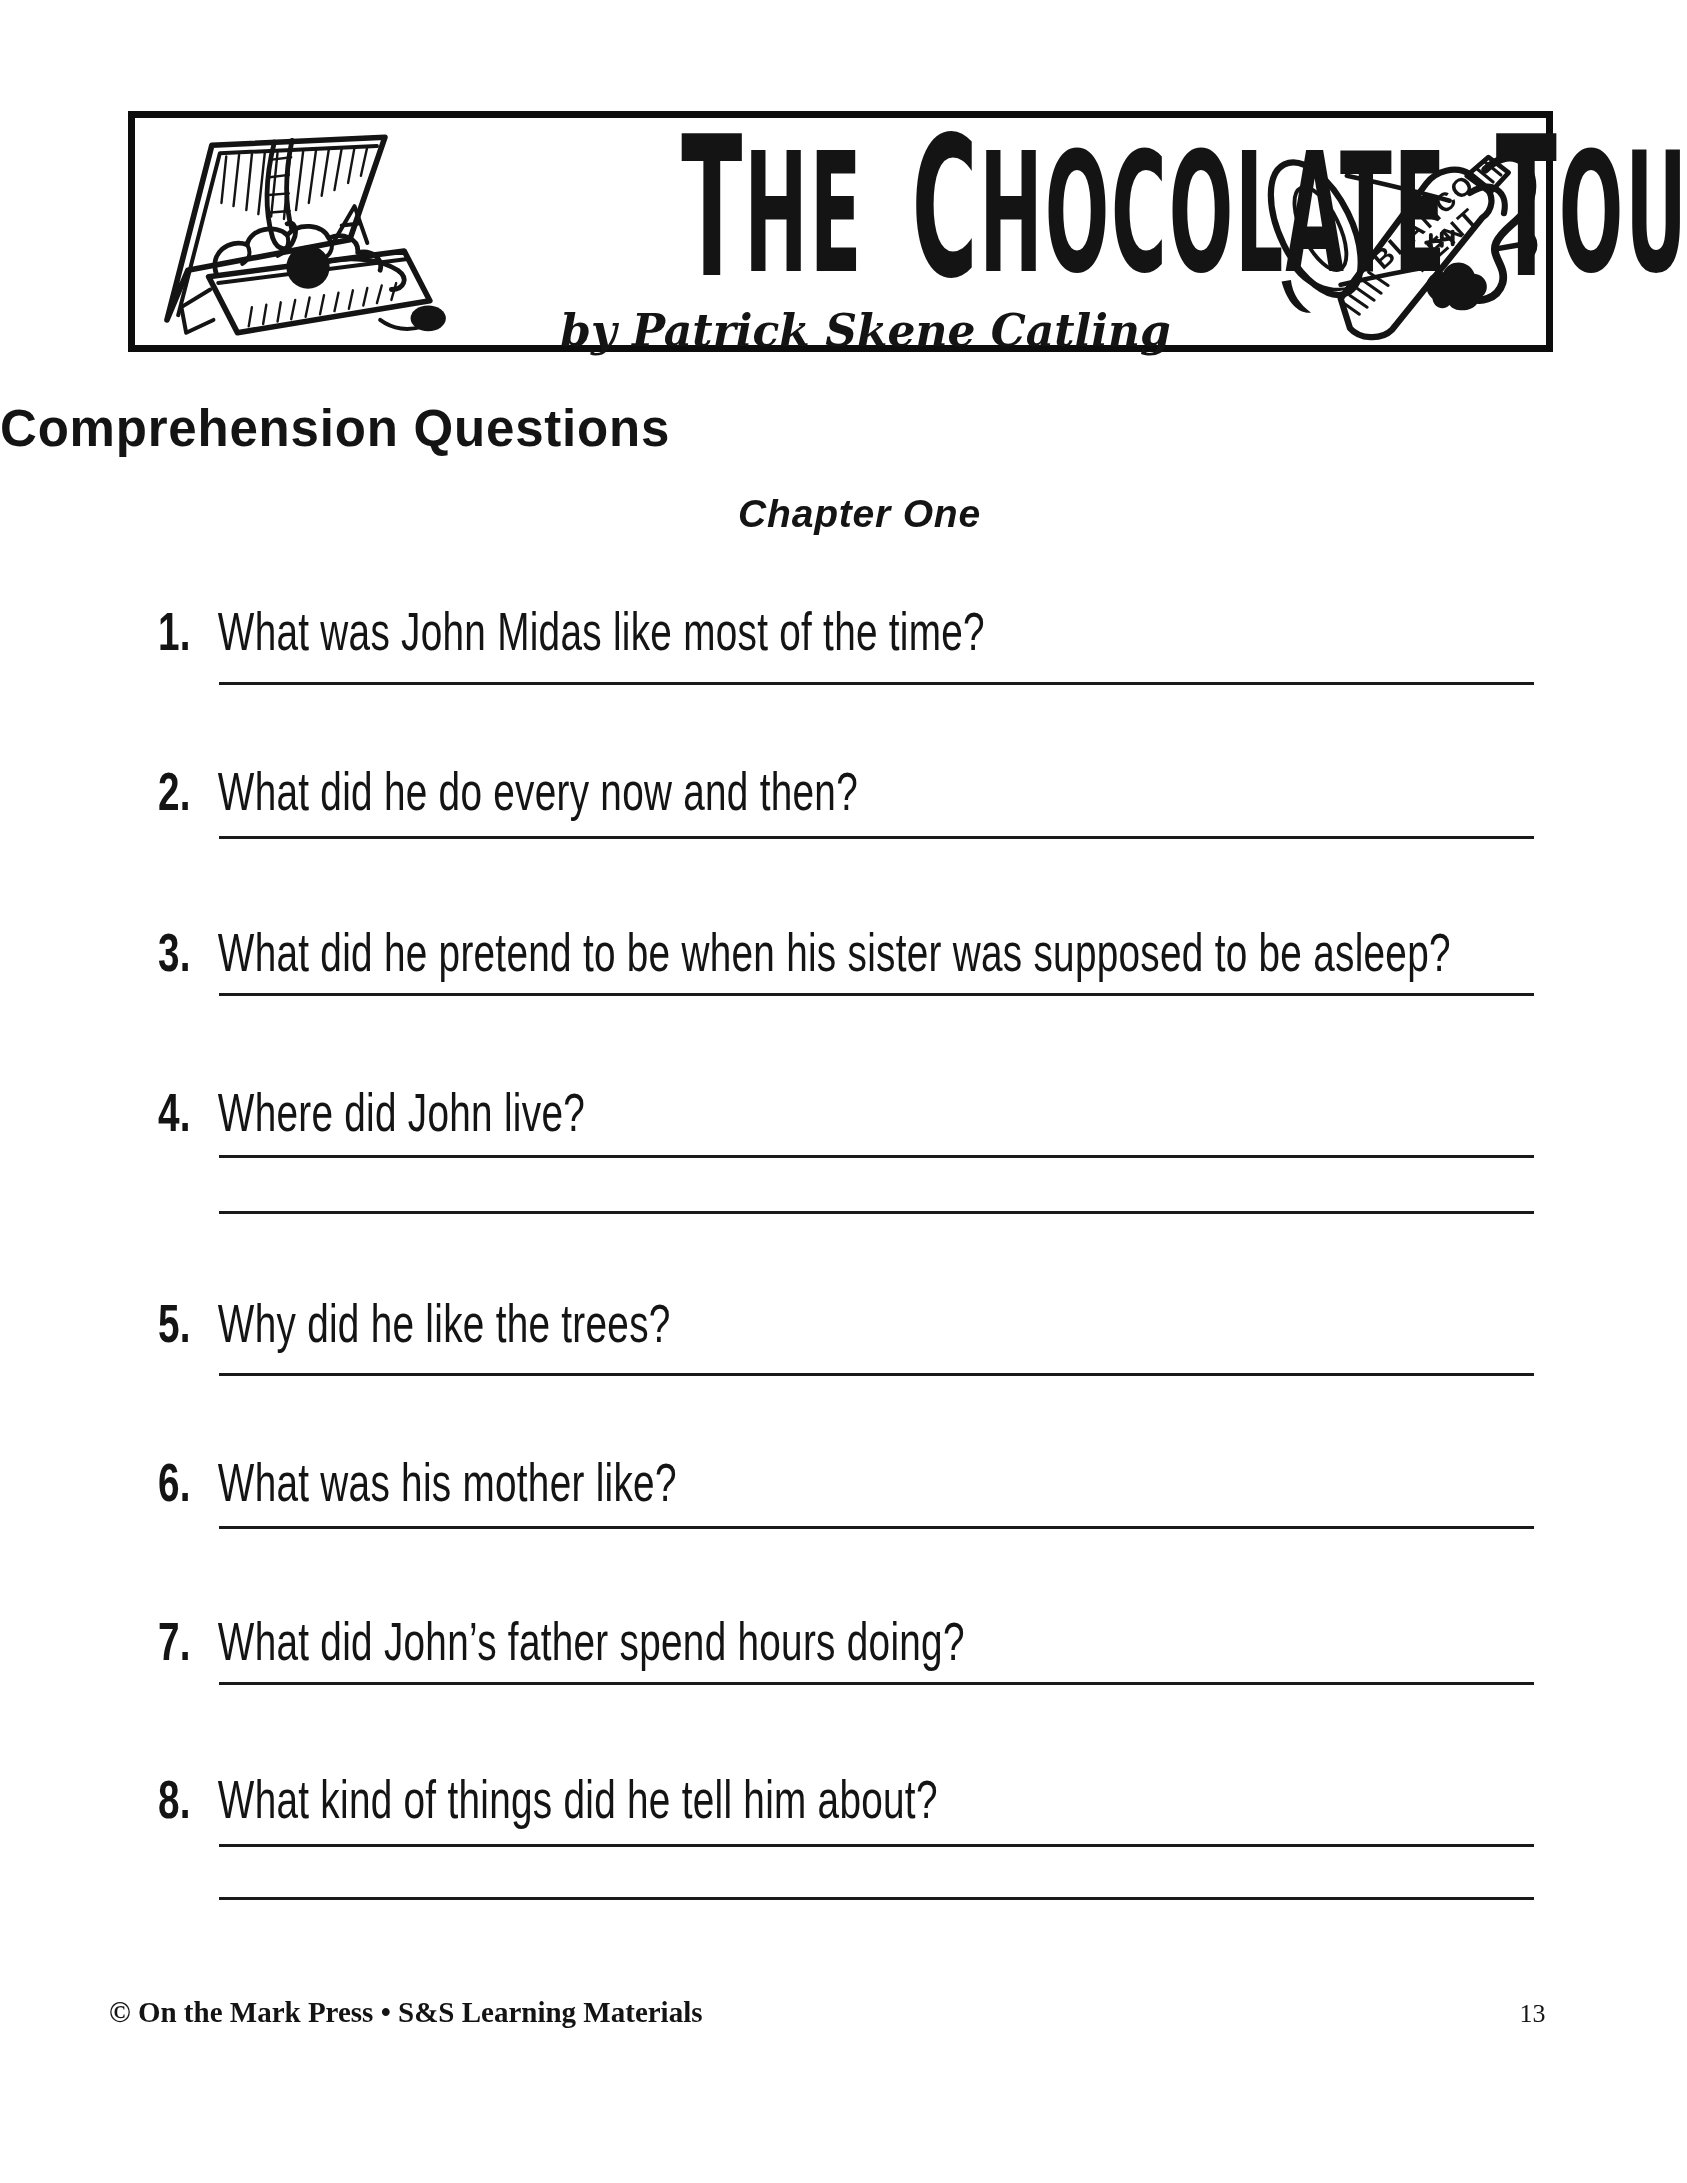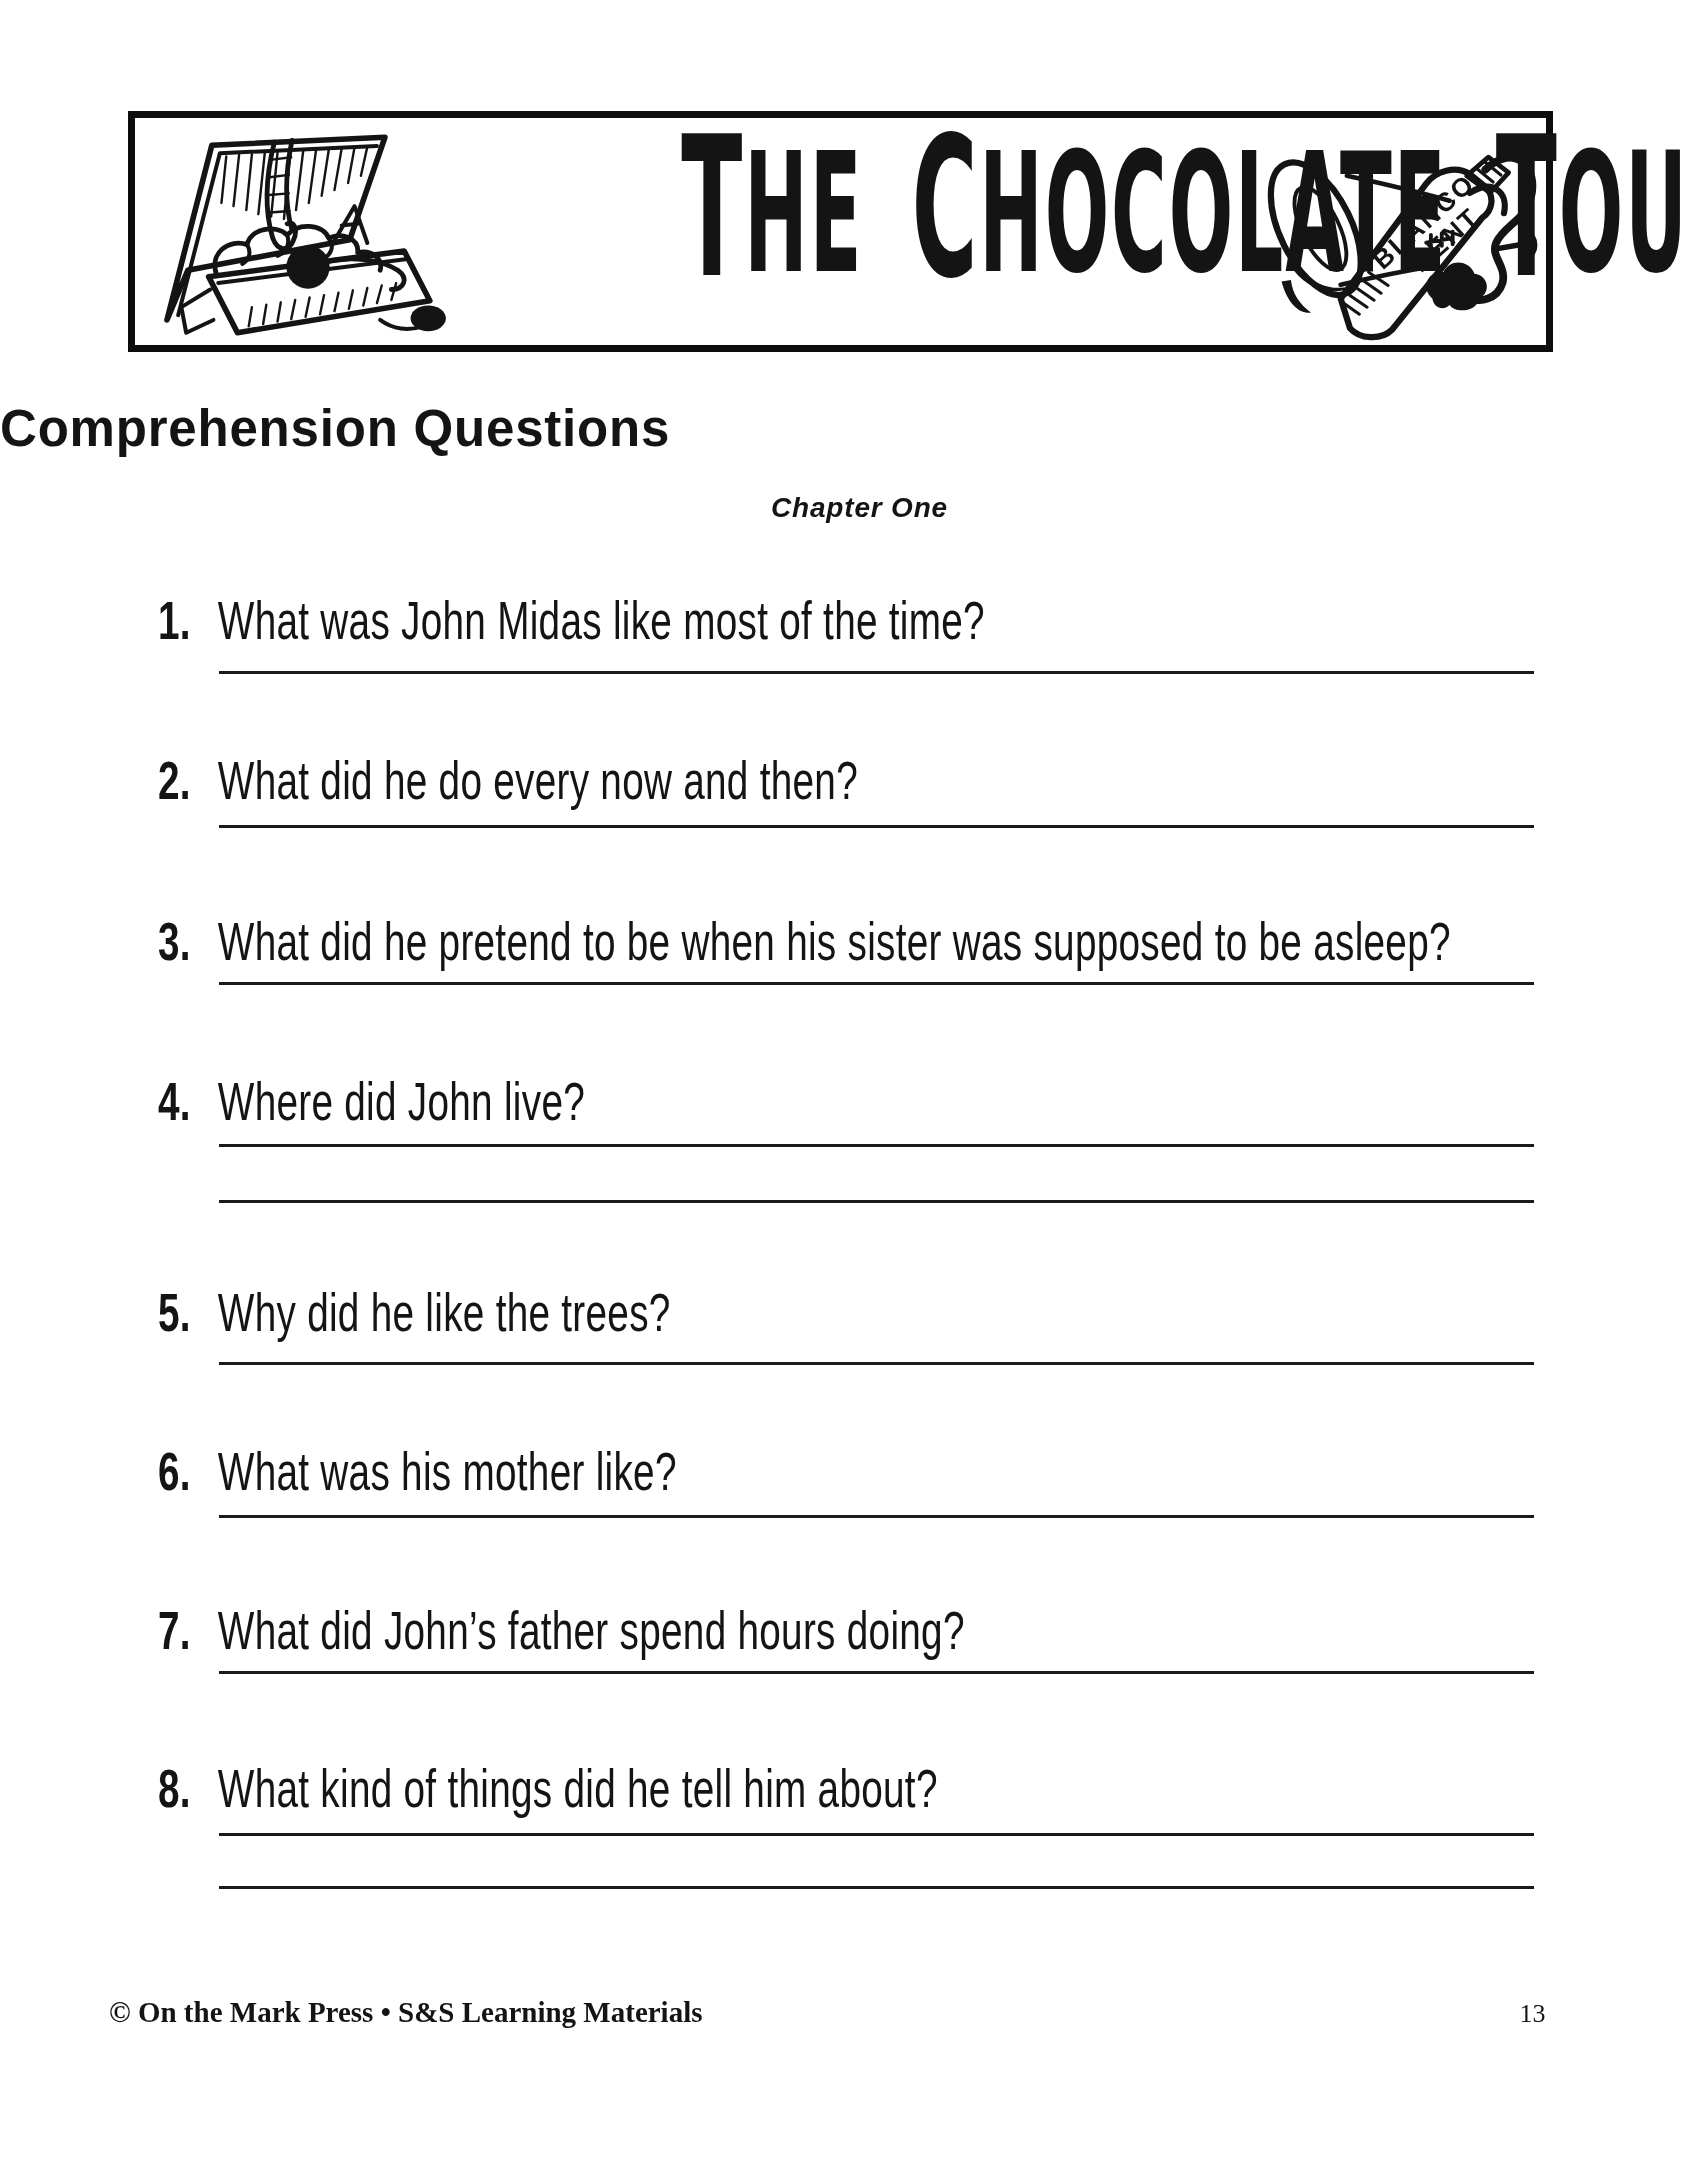--- a/index.html
+++ b/index.html
@@ -32,21 +32,21 @@
   }
 
   
   .section-heading {
     margin:403px 0 0 0; 
     text-align:left; font-weight:bold; font-size:51px; line-height:1;
     letter-spacing:0.8px;
   }
   .chapter-heading {
     margin:40px 0 0 0; text-align:center; font-weight:bold; font-style:italic;
-    font-size:28px; line-height:1; letter-spacing:0.8px;padding-left:32px;
+    font-size:39px; line-height:1; letter-spacing:0.8px;padding-left:32px;
   }
 
   
   .question { padding-left:158px; }
   .q-row {
     display:flex; align-items:baseline; white-space:nowrap;
     font-size:53px; line-height:1.03;
     transform:scaleX(0.73); transform-origin:0 50%;
     letter-spacing:0.4px;
   }
@@ -147,20 +147,21 @@
         <path class="ink" stroke-width="5" d="M88,214 L52,236 L58,268 L92,252"></path>
 
         <ellipse class="ink-fill" cx="360" cy="250" rx="22" ry="16"></ellipse>
         <path class="ink" stroke-width="4" d="M342,244 q8,-6 16,0 q8,6 16,0"></path>
         <path class="ink" stroke-width="5" d="M300,252 C316,264 336,266 352,260"></path>
       </svg>
     </div>
 
     <div class="banner-center">
       <h1 class="book-title"><span class="title-word">THE</span><span class="title-word">CHOCOLATE</span><span class="title-word">TOUCH</span></h1>
+      <div class="book-author">by Patrick Skene Catling</div>
     </div>
 
     <div class="illo" style="width:280px">
       <svg width="280" height="226" viewBox="0 0 360 290">
 
         <path class="ink" stroke-width="10" d="M282,66 C320,30 352,64 340,104 C332,132 306,138 296,160 C288,178 310,190 304,212 C298,232 274,240 258,228"></path>
         <path class="ink" stroke-width="8" d="M262,96 C290,78 312,94 306,122"></path>
 
         <path class="ink" stroke-width="7" d="M296,168 L330,162 M330,150 L332,176"></path>
         <ellipse class="ink" stroke-width="6" cx="337" cy="163" rx="9" ry="14"></ellipse>

